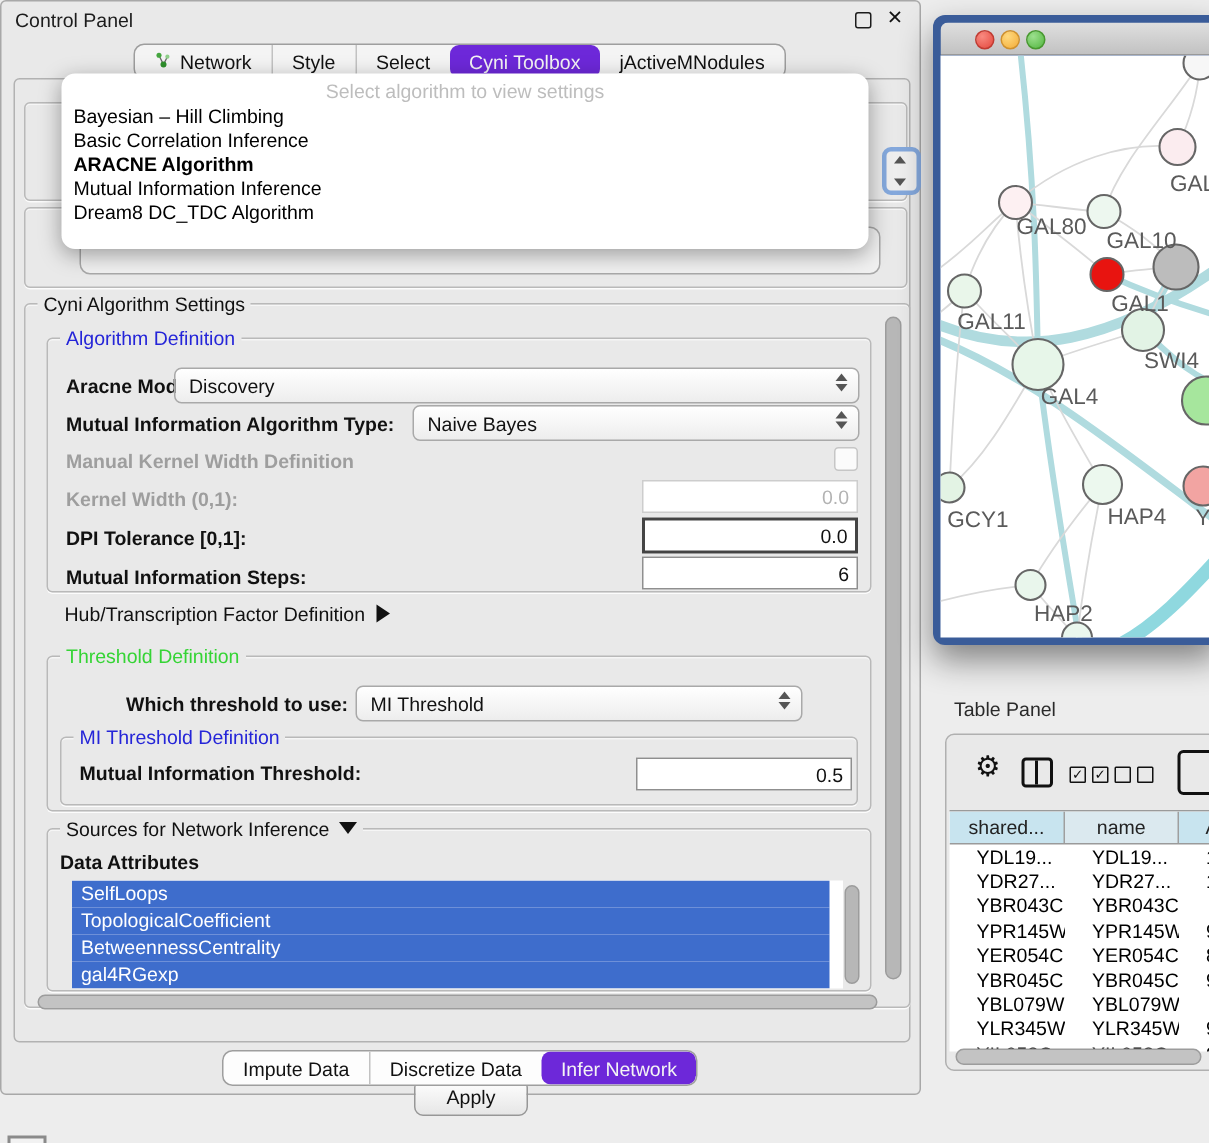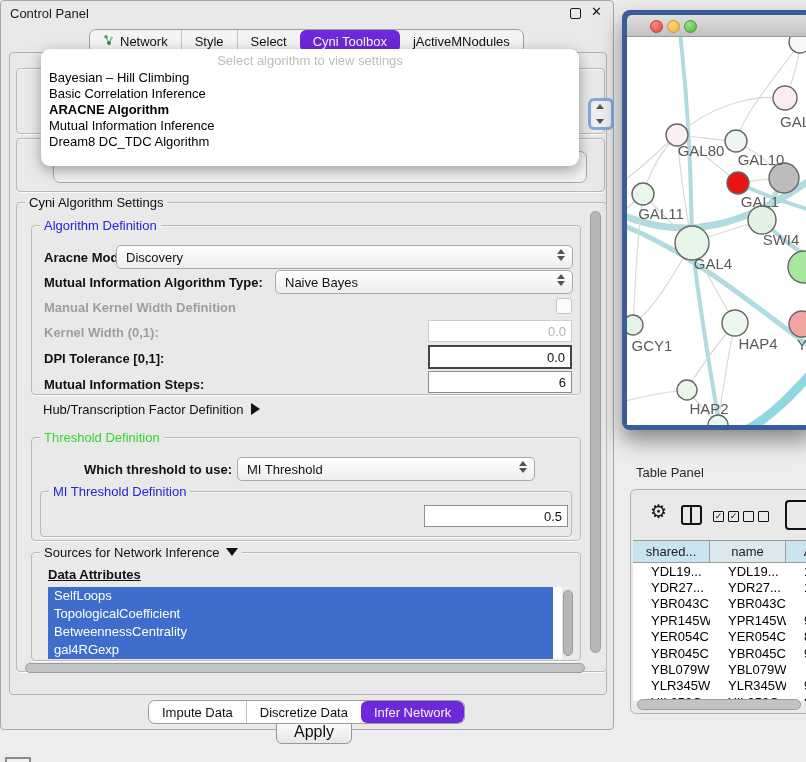--- a/index.html
+++ b/index.html
@@ -53,21 +53,21 @@
   .lbl.dis{color:#9e9e9e;}
   .checkbox{position:absolute;width:14px;height:14px;border:1px solid #c6c6c6;border-radius:3px;background:#fbfbfb;}
   
   .vthumb{position:absolute;background:#b7b7b7;border:1px solid #9c9c9c;border-radius:6px;}
   .hthumb{position:absolute;background:#c3c3c3;border:1px solid #9c9c9c;border-radius:6px;}
   
   #attr-list{position:absolute;left:16px;top:34px;width:514px;height:72px;background:#fff;overflow:hidden;}
   .attr-item{height:18px;line-height:18px;background:#3e6dcc;color:#fff;font-size:13px;padding-left:6px;width:499px;}
   
   #apply{position:absolute;left:266px;top:666px;width:74px;height:23px;border:1px solid #979797;border-radius:6px;
-         background:linear-gradient(#ffffff,#e6e6e6);font-size:16px;display:flex;align-items:center;justify-content:center;color:#111;}
+         background:linear-gradient(#ffffff,#e6e6e6);font-size:13px;display:flex;align-items:center;justify-content:center;color:#111;}
   
   #nw{position:absolute;left:622px;top:10px;width:190px;height:420px;background:#3a5c99;
       border-radius:8px 0 0 8px;box-shadow:0 10px 22px rgba(0,0,0,.45);}
   #nw-title{position:absolute;left:5px;top:5px;right:0;height:21px;background:linear-gradient(#dfdfdf,#c2c2c2);
             border-bottom:1px solid #999;border-radius:5px 0 0 0;}
   .light{position:absolute;top:5px;width:11px;height:11px;border-radius:50%;}
   #lr{left:23px;background:radial-gradient(circle at 35% 30%, #f98a80,#e4483e);border:0.5px solid #c03b32;}
   #ly{left:40px;background:radial-gradient(circle at 35% 30%, #ffd97e,#f3ac38);border:0.5px solid #cf912e;}
   #lg{left:57px;background:radial-gradient(circle at 35% 30%, #9ce08e,#52b53f);border:0.5px solid #47982f;}
   #nw-canvas{position:absolute;left:5px;top:27px;width:185px;height:388px;background:#fff;overflow:hidden;}
@@ -180,29 +180,30 @@
           <div class="lbl" style="left:52px;top:24px;">Which threshold to use:</div>
           <div class="combo" style="left:205px;top:19px;width:266px;">
             <span>MI Threshold</span>
             <span class="arr">
                 <i class="up"></i>
                 <i class="dn"></i>
               </span>
           </div>
           <div class="groupbox" style="left:8px;top:53px;width:530px;height:44px;">
             <div class="gtitle t-blue">MI Threshold Definition</div>
+            <div class="lbl" style="left:12px;top:16px;">Mutual Information Threshold:</div>
             <div class="field" style="left:383px;top:13px;width:132px;">0.5</div>
           </div>
         </div>
 
         <div class="groupbox" style="left:14px;top:349px;width:548px;height:107px;">
           <div class="gtitle">
             <span>Sources for Network Inference</span><span class="tri-d"></span>
           </div>
-          <div class="lbl" style="left:16px;top:14px;text-decoration:underline;">Data Attributes</div>
+          <div class="lbl" style="left:8px;top:14px;">Data Attributes</div>
           <div id="attr-list">
               <div class="attr-item">SelfLoops</div>
               <div class="attr-item">TopologicalCoefficient</div>
               <div class="attr-item">BetweennessCentrality</div>
               <div class="attr-item">gal4RGexp</div>
             </div>
           <div class="vthumb" style="left:531px;top:37px;width:8px;height:64px;"></div>
         </div>
 
         <div class="hthumb" style="left:8px;top:460px;width:558px;height:8px;"></div>

